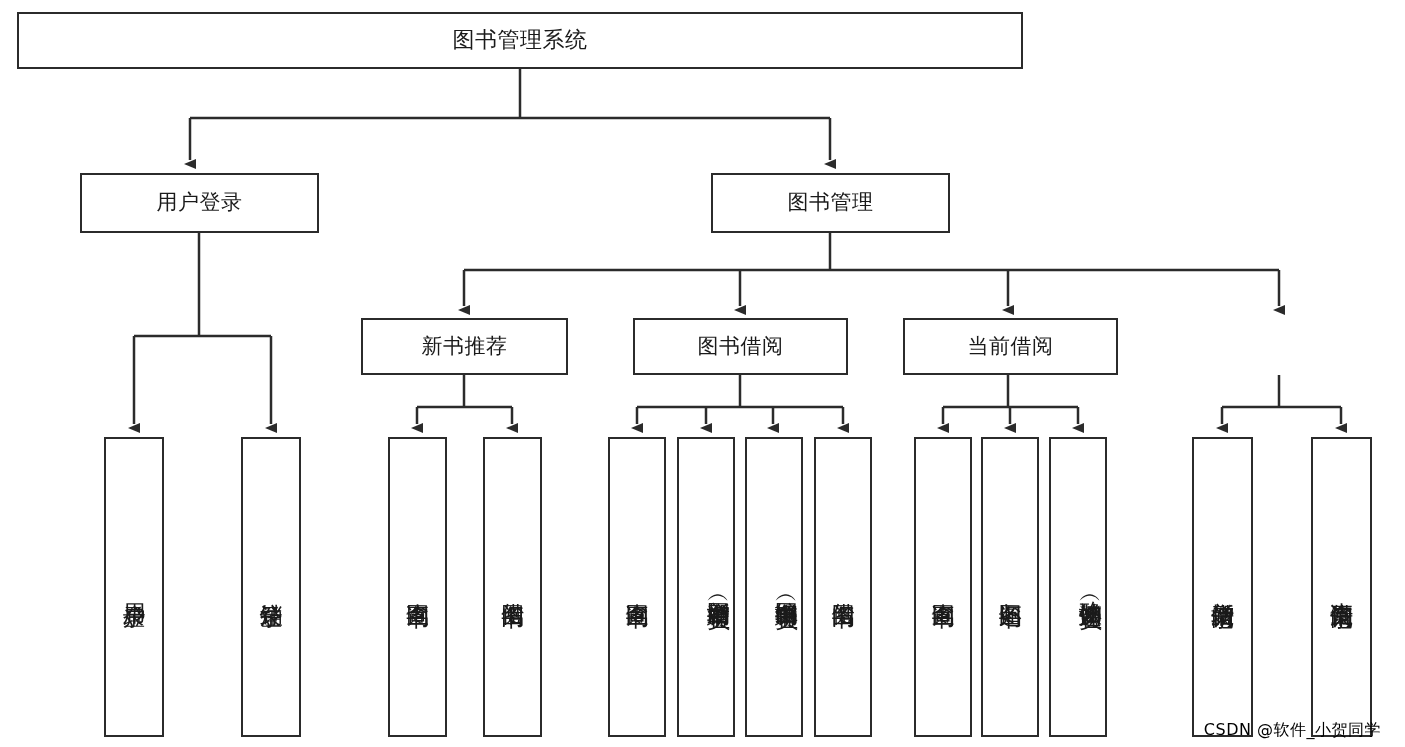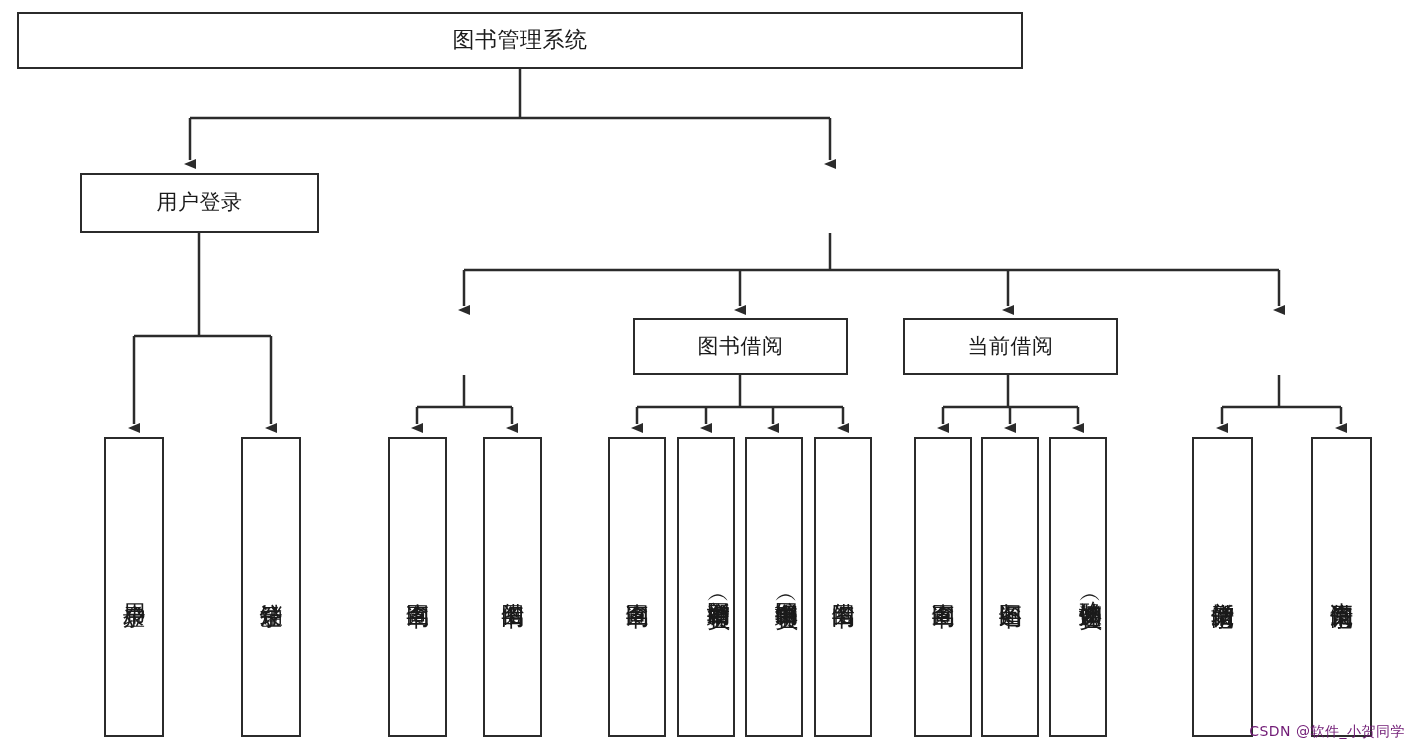--- a/index.html
+++ b/index.html
@@ -54,24 +54,24 @@
     padding-bottom: 4px;
     align-items: center;
     justify-content: center;
     white-space: nowrap;
   }
   .node-v.v-top {
     align-items: flex-start;
   }
   .watermark {
     position: absolute;
-    right: 0;
+    right: 24px;
     bottom: 6px;
-    font-size: 14px;
-    color: #701a75;
+    font-size: 16px;
+    color: #000000;
     letter-spacing: 0.5px;
     white-space: nowrap;
     pointer-events: none;
   }
 </style>
 </head>
 <body>
 
 <div id="diagram-root">
 
@@ -127,21 +127,27 @@
     </g>
   </svg>
 
   <div class="node node-h node-root" style="left:17px; top:12px; width:1006px; height:57px;">
     <span>图书管理系统</span>
   </div>
 
   <div class="node node-h" style="left:80px; top:173px; width:239px; height:60px;">
     <span>用户登录</span>
   </div>
+  <div class="node node-h" style="left:711px; top:173px; width:239px; height:60px;">
+    <span>图书管理</span>
+  </div>
 
+  <div class="node node-h" style="left:361px; top:318px; width:207px; height:57px;">
+    <span>新书推荐</span>
+  </div>
   <div class="node node-h" style="left:903px; top:318px; width:215px; height:57px;">
     <span>当前借阅</span>
   </div>
   <div class="node node-h" style="left:633px; top:318px; width:215px; height:57px;">
     <span>图书借阅</span>
   </div>
 
   <div class="node node-v" style="left:104px; top:437px; width:60px; height:300px;">
     <span>用户登录</span>
   </div>

